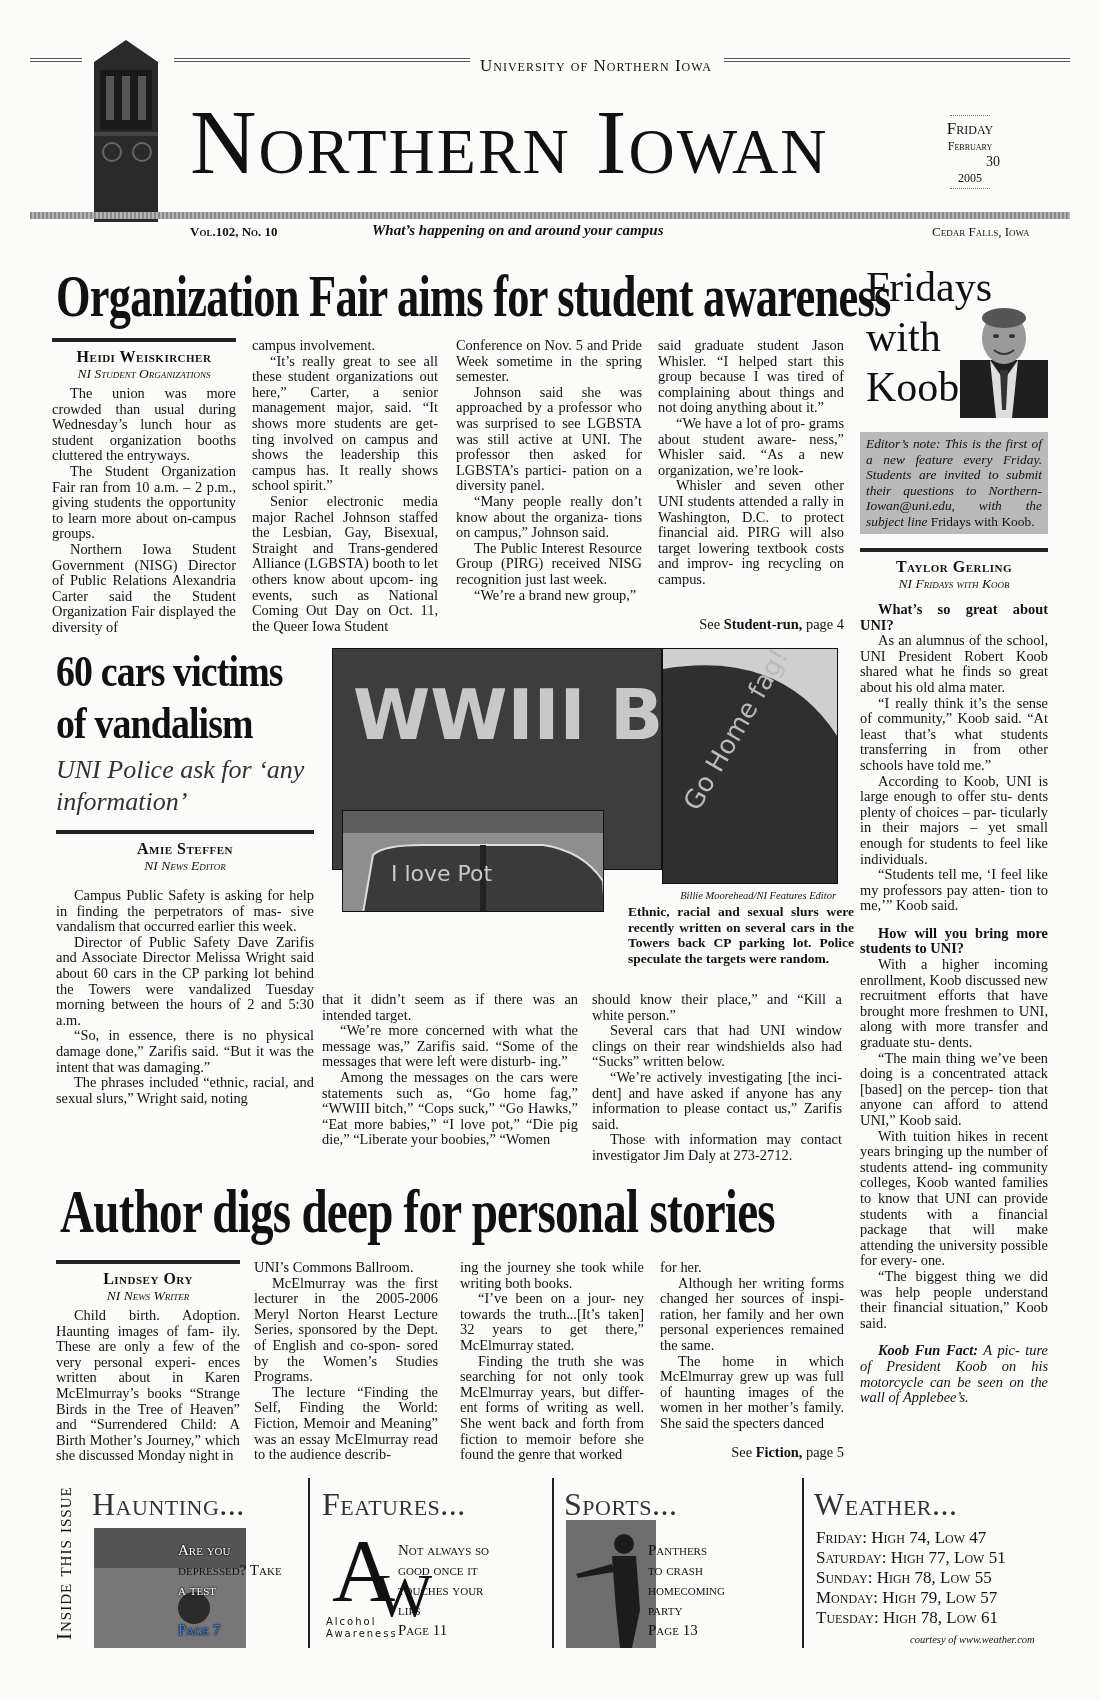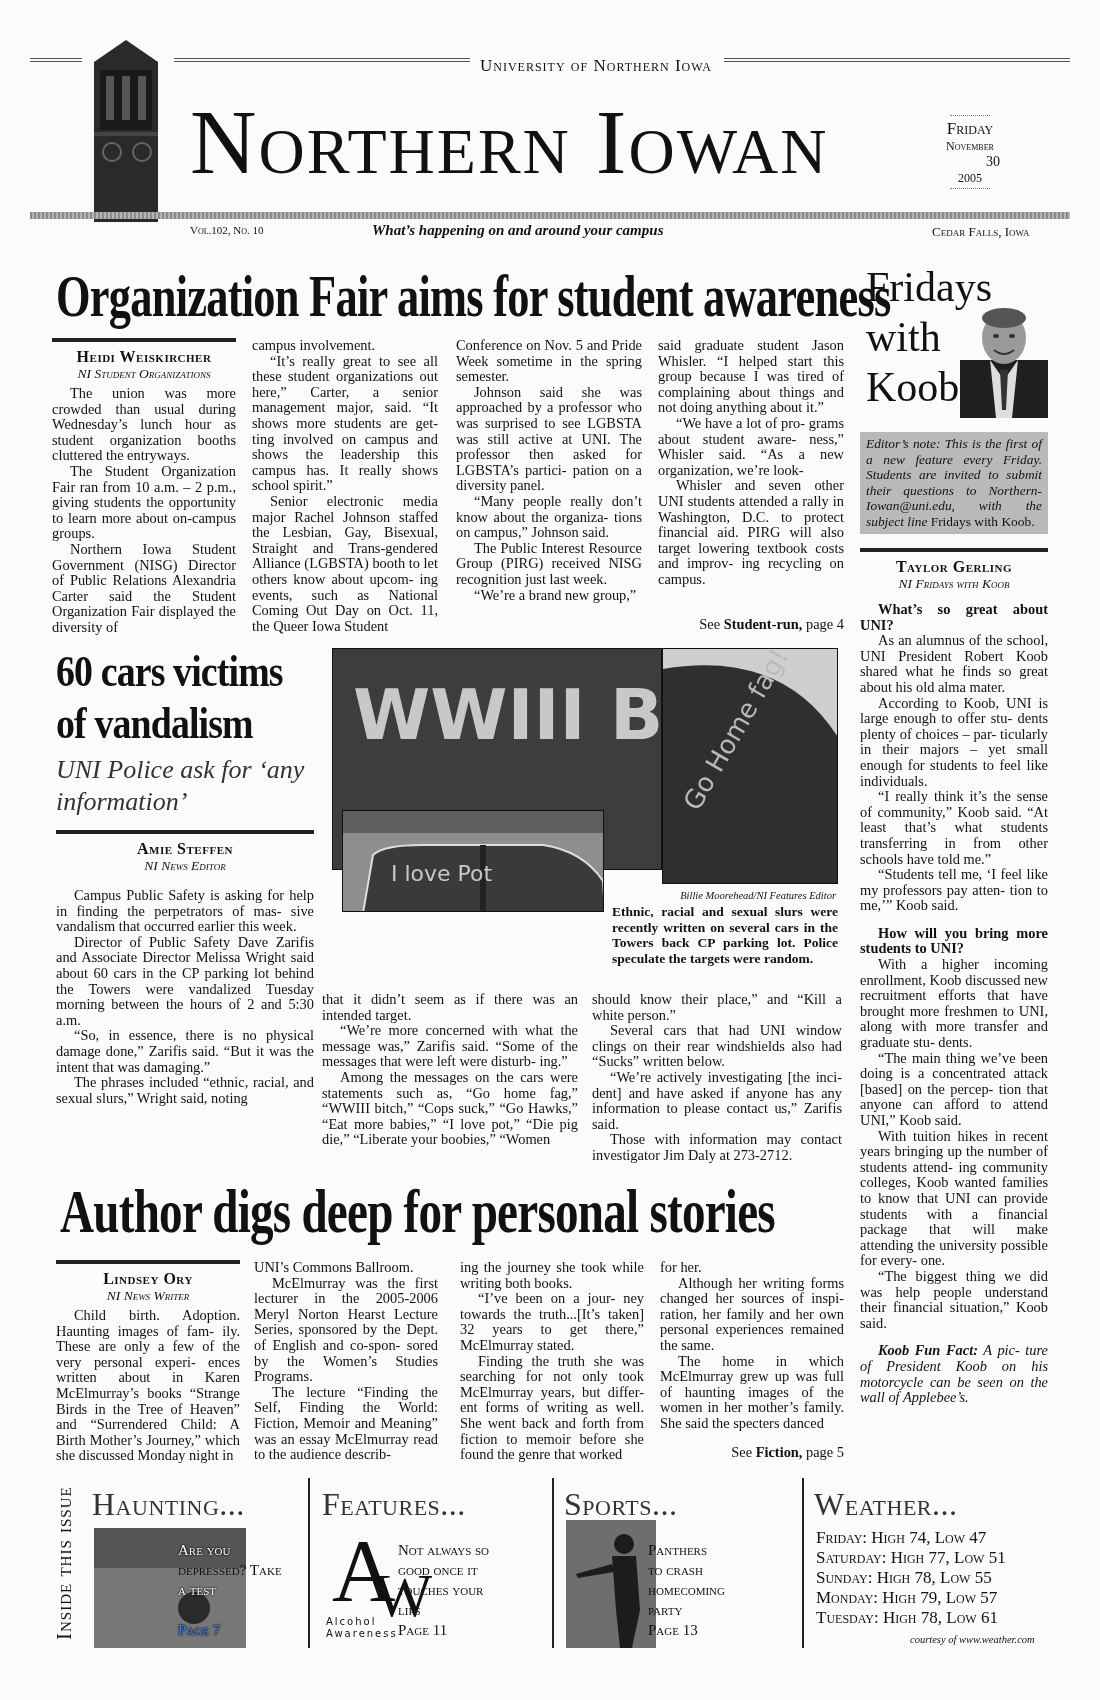--- a/index.html
+++ b/index.html
@@ -12,21 +12,21 @@
   .mast-rule { height: 4px; border-top: 1px solid #555; border-bottom: 1px solid #555; }
   .univ { left: 480px; top: 56px; font-size: 17px; letter-spacing: 1px; font-variant: small-caps; white-space: nowrap; }
   .nameplate { left: 190px; top: 96px; font-size: 92px; font-variant: small-caps; letter-spacing: 2px; line-height: 1; white-space: nowrap; font-weight: normal; }
   .date-box { left: 940px; top: 112px; width: 60px; text-align: center; font-variant: small-caps; line-height: 1.2; }
   .date-box .day { font-size: 17px; }
   .date-box .month { font-size: 12px; }
   .date-box .dnum { font-size: 14px; text-align: right; }
   .date-box .yr { font-size: 12px; }
   .date-box .dots { border-top: 1px dotted #777; width: 40px; margin: 3px auto; }
   .gray-bar { left: 30px; top: 212px; width: 1040px; height: 7px; background: repeating-linear-gradient(90deg,#8a8a8a 0 2px,#b5b5b5 2px 4px); }
-  .vol { left: 190px; top: 224px; font-size: 11px; font-variant: small-caps; }
+  .vol { left: 190px; top: 224px; font-size: 13px; font-variant: small-caps; font-weight: bold; }
   .tagline { left: 372px; top: 222px; font-size: 15px; font-weight: bold; font-style: italic; }
   .city { left: 932px; top: 224px; font-size: 13px; font-variant: small-caps; }
 
   
   .hl { font-family: "Liberation Serif", serif; font-weight: bold; white-space: nowrap; line-height: 1; letter-spacing: -1px; }
   .hl-main { left: 56px; top: 266px; font-size: 60px; transform: scaleX(0.74); transform-origin: left top; }
   .hl-author { left: 60px; top: 1180px; font-size: 62px; transform: scaleX(0.76); transform-origin: left top; }
   .hl-cars { left: 56px; top: 646px; font-size: 44px; line-height: 52px; transform: scaleX(0.86); transform-origin: left top; }
   .deck { left: 56px; top: 754px; font-size: 26px; font-style: italic; line-height: 32px; color: #333; }
 
@@ -81,21 +81,21 @@
   </svg>
 </div>
 <div class="abs mast-rule" style="left:30px;top:58px;width:52px"></div>
 <div class="abs mast-rule" style="left:174px;top:58px;width:296px"></div>
 <div class="abs mast-rule" style="left:724px;top:58px;width:346px"></div>
 <div class="abs univ">University of Northern Iowa</div>
 <div class="abs nameplate">Northern Iowan</div>
 <div class="abs date-box">
   <div class="dots"></div>
   <div class="day">Friday</div>
-  <div class="month">November</div>
+  <div class="month">February</div>
   <div class="dnum">30</div>
   <div class="yr">2005</div>
   <div class="dots"></div>
 </div>
 <div class="abs gray-bar"></div>
 <div class="abs vol">Vol.102, No. 10</div>
 <div class="abs tagline">What’s happening on and around your campus</div>
 <div class="abs city">Cedar Falls, Iowa</div>
 
 <h1 class="abs hl hl-main">Organization Fair aims for student awareness</h1>
@@ -152,22 +152,22 @@
   <span>Editor’s note: This is the first of a new feature every Friday. Students are invited to submit their questions to Northern-Iowan@uni.edu, with the subject line</span><span class="up"> Fridays with Koob.</span>
 </div>
 <div class="abs byline" style="left:860px;top:548px;width:188px">
   <div class="rule"></div>
   <div class="name">Taylor Gerling</div>
   <div class="title">NI Fridays with Koob</div>
 </div>
 <div class="abs col" style="left:860px;top:602px;width:188px">
   <p class="q">What’s so great about UNI?</p>
   <p>As an alumnus of the school, UNI President Robert Koob shared what he finds so great about his old alma mater.</p>
+  <p>“I really think it’s the sense of community,” Koob said. “At least that’s what students transferring in from other schools have told me.”</p>
   <p>According to Koob, UNI is large enough to offer stu- dents plenty of choices – par- ticularly in their majors – yet small enough for students to feel like individuals.</p>
-  <p>“I really think it’s the sense of community,” Koob said. “At least that’s what students transferring in from other schools have told me.”</p>
   <p>“Students tell me, ‘I feel like my professors pay atten- tion to me,’” Koob said.</p>
   <p class="q" style="margin-top:12px">How will you bring more students to UNI?</p>
   <p>With a higher incoming enrollment, Koob discussed new recruitment efforts that have brought more freshmen to UNI, along with more transfer and graduate stu- dents.</p>
   <p>“The main thing we’ve been doing is a concentrated attack [based] on the percep- tion that anyone can afford to attend UNI,” Koob said.</p>
   <p>With tuition hikes in recent years bringing up the number of students attend- ing community colleges, Koob wanted families to know that UNI can provide students with a financial package that will make attending the university possible for every- one.</p>
   <p>“The biggest thing we did was help people understand their financial situation,” Koob said.</p>
   <p class="funfact" style="margin-top:12px"><b>Koob Fun Fact:</b><span> A pic- ture of President Koob on his motorcycle can be seen on the wall of Applebee’s.</span></p>
 </div>
 
 <h2 class="abs hl hl-cars">
@@ -202,21 +202,21 @@
 <div class="abs photo" style="left:342px;top:810px;width:262px;height:102px">
   <svg width="262" height="102" viewBox="0 0 262 102">
     <rect width="262" height="102" fill="#8e8e8e"></rect>
     <rect y="0" width="262" height="22" fill="#5e5e5e"></rect>
     <path d="M20 102 L30 44 Q40 34 80 34 L200 34 Q240 40 260 70 L262 102 Z" fill="#3a3a3a" stroke="#ddd" stroke-width="2"></path>
     <line x1="140" y1="34" x2="140" y2="102" stroke="#222" stroke-width="6"></line>
     <text x="48" y="70" font-family="DejaVu Sans, sans-serif" font-size="22" fill="#c8c8c8">I love Pot</text>
   </svg>
 </div>
 <div class="abs photo-cap-credit" style="left:610px;top:890px;width:226px">Billie Moorehead/NI Features Editor</div>
-<div class="abs photo-cap" style="left:612px;top:904px;width:226px">Ethnic, racial and sexual slurs were recently written on several cars in the Towers back CP parking lot. Police speculate the targets were random.</div>
+<div class="abs photo-cap" style="left:628px;top:904px;width:226px">Ethnic, racial and sexual slurs were recently written on several cars in the Towers back CP parking lot. Police speculate the targets were random.</div>
 
 <div class="abs col" style="left:322px;top:992px;width:256px">
   <p class="noind">that it didn’t seem as if there was an intended target.</p>
   <p>“We’re more concerned with what the message was,” Zarifis said. “Some of the messages that were left were disturb- ing.”</p>
   <p>Among the messages on the cars were statements such as, “Go home fag,” “WWIII bitch,” “Cops suck,” “Go Hawks,” “Eat more babies,” “I love pot,” “Die pig die,” “Liberate your boobies,” “Women</p>
 </div>
 <div class="abs col" style="left:592px;top:992px;width:250px">
   <p class="noind">should know their place,” and “Kill a white person.”</p>
   <p>Several cars that had UNI window clings on their rear windshields also had “Sucks” written below.</p>
   <p>“We’re actively investigating [the inci- dent] and have asked if anyone has any information to please contact us,” Zarifis said.</p>

